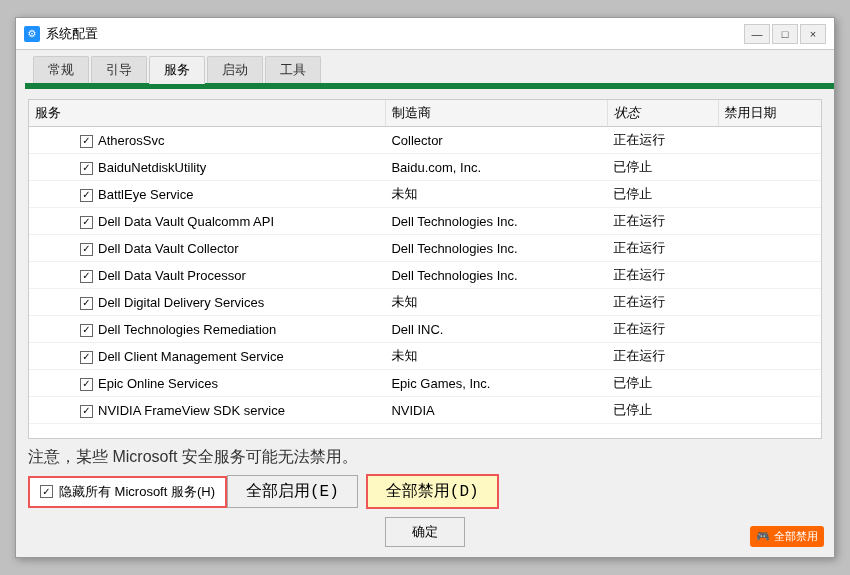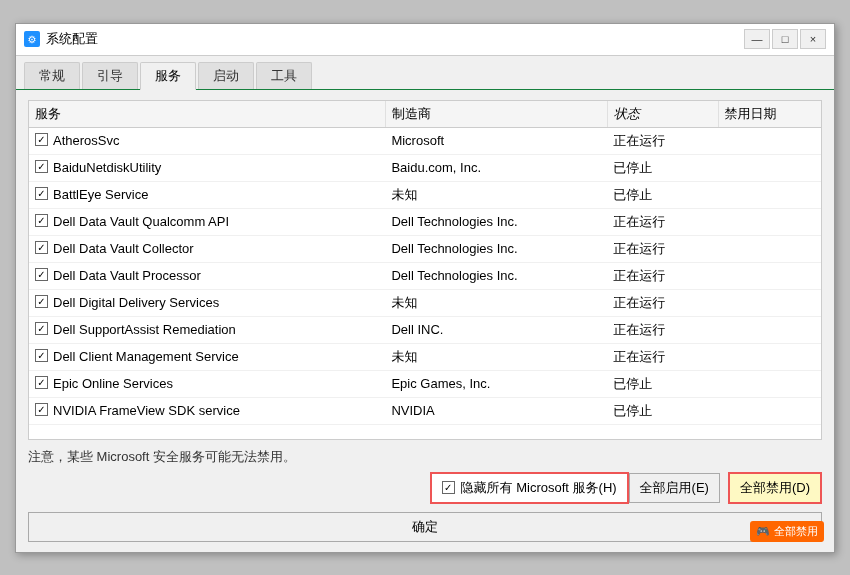--- a/index.html
+++ b/index.html
@@ -65,21 +65,22 @@
       align-items: center;
       justify-content: center;
       font-size: 11px;
       color: #333;
     }
     .tab-bar {
       background: #f0f0f0;
       padding: 6px 8px 0 8px;
       display: flex;
       gap: 2px;
-      border-bottom: 1px solid #15803d;
+      border-bottom: 6px solid #15803d;
+      margin-left: 9px;
     }
     .tab {
       padding: 4px 14px;
       border: 1px solid #ccc;
       border-bottom: none;
       background: #e0e0e0;
       cursor: pointer;
       font-size: 13px;
       border-radius: 2px 2px 0 0;
       color: #333;
@@ -133,88 +134,88 @@
     tbody tr {
       border-bottom: 1px solid #f0f0f0;
     }
     tbody td {
       padding: 4px 6px;
       font-size: 13px;
       vertical-align: middle;
     }
     .checkbox-cell {
       display: flex;
-      align-items: flex-start;
+      align-items: flex-end;
       gap: 5px;
+      margin-left: 45px;
     }
     .cb {
       width: 13px;
       height: 13px;
       border: 1px solid #666;
       background: white;
       display: inline-flex;
       align-items: center;
       justify-content: center;
       flex-shrink: 0;
     }
     .cb.checked::after {
       content: '✓';
       font-size: 10px;
       color: #000;
       line-height: 1;
     }
     .bottom-note {
-      font-size: 13px;
+      font-size: 16px;
       color: #333;
       padding: 8px 0 6px 0;
     }
     .bottom-row {
       display: flex;
       align-items: center;
-      justify-content: flex-end;
+      justify-content: flex-start;
     }
     .hide-ms-checkbox {
       display: flex;
       align-items: center;
       gap: 6px;
       border: 2px solid #e55;
       padding: 5px 10px;
       background: white;
       cursor: pointer;
     }
     .hide-ms-checkbox .cb {
       width: 13px;
       height: 13px;
     }
     .btn-group-right {
       display: flex;
       gap: 8px;
       align-items: center;
     }
     .btn {
-      padding: 5px 10px;
+      padding: 5px 18px;
       border: 1px solid #aaa;
       background: #f0f0f0;
       cursor: pointer;
-      font-size: 13px;
-      font-family: Liberation Sans, sans-serif;
+      font-size: 16px;
+      font-family: Liberation Mono, monospace;
       min-width: 80px;
     }
     .btn.enable-all {}
     .btn.disable-all {
       border: 2px solid #e55;
       background: #fef9c3;
       font-weight: normal;
     }
     .action-buttons {
       display: flex;
       gap: 6px;
       margin-top: 8px;
       justify-content: center;
-      flex-direction: column;
     }
     .action-btn {
       padding: 5px 24px;
       border: 1px solid #aaa;
       background: #f0f0f0;
       cursor: pointer;
       font-size: 13px;
       font-family: 'Microsoft YaHei', 'SimSun', sans-serif;
       min-width: 80px;
     }
@@ -273,21 +274,21 @@
           </tr>
         </thead>
         <tbody id="table-body">
         <tr>
               <td>
                 <div class="checkbox-cell">
                   <div class="cb checked"></div>
                   <span>AtherosSvc</span>
                 </div>
               </td>
-              <td>Microsoft</td>
+              <td>Collector</td>
               <td>正在运行</td>
               <td></td>
             </tr>
             <tr>
               <td>
                 <div class="checkbox-cell">
                   <div class="cb checked"></div>
                   <span>BaiduNetdiskUtility</span>
                 </div>
               </td>
@@ -347,21 +348,21 @@
                 </div>
               </td>
               <td>未知</td>
               <td>正在运行</td>
               <td></td>
             </tr>
             <tr>
               <td>
                 <div class="checkbox-cell">
                   <div class="cb checked"></div>
-                  <span>Dell SupportAssist Remediation</span>
+                  <span>Dell Technologies Remediation</span>
                 </div>
               </td>
               <td>Dell INC.</td>
               <td>正在运行</td>
               <td></td>
             </tr>
             <tr>
               <td>
                 <div class="checkbox-cell">
                   <div class="cb checked"></div>

